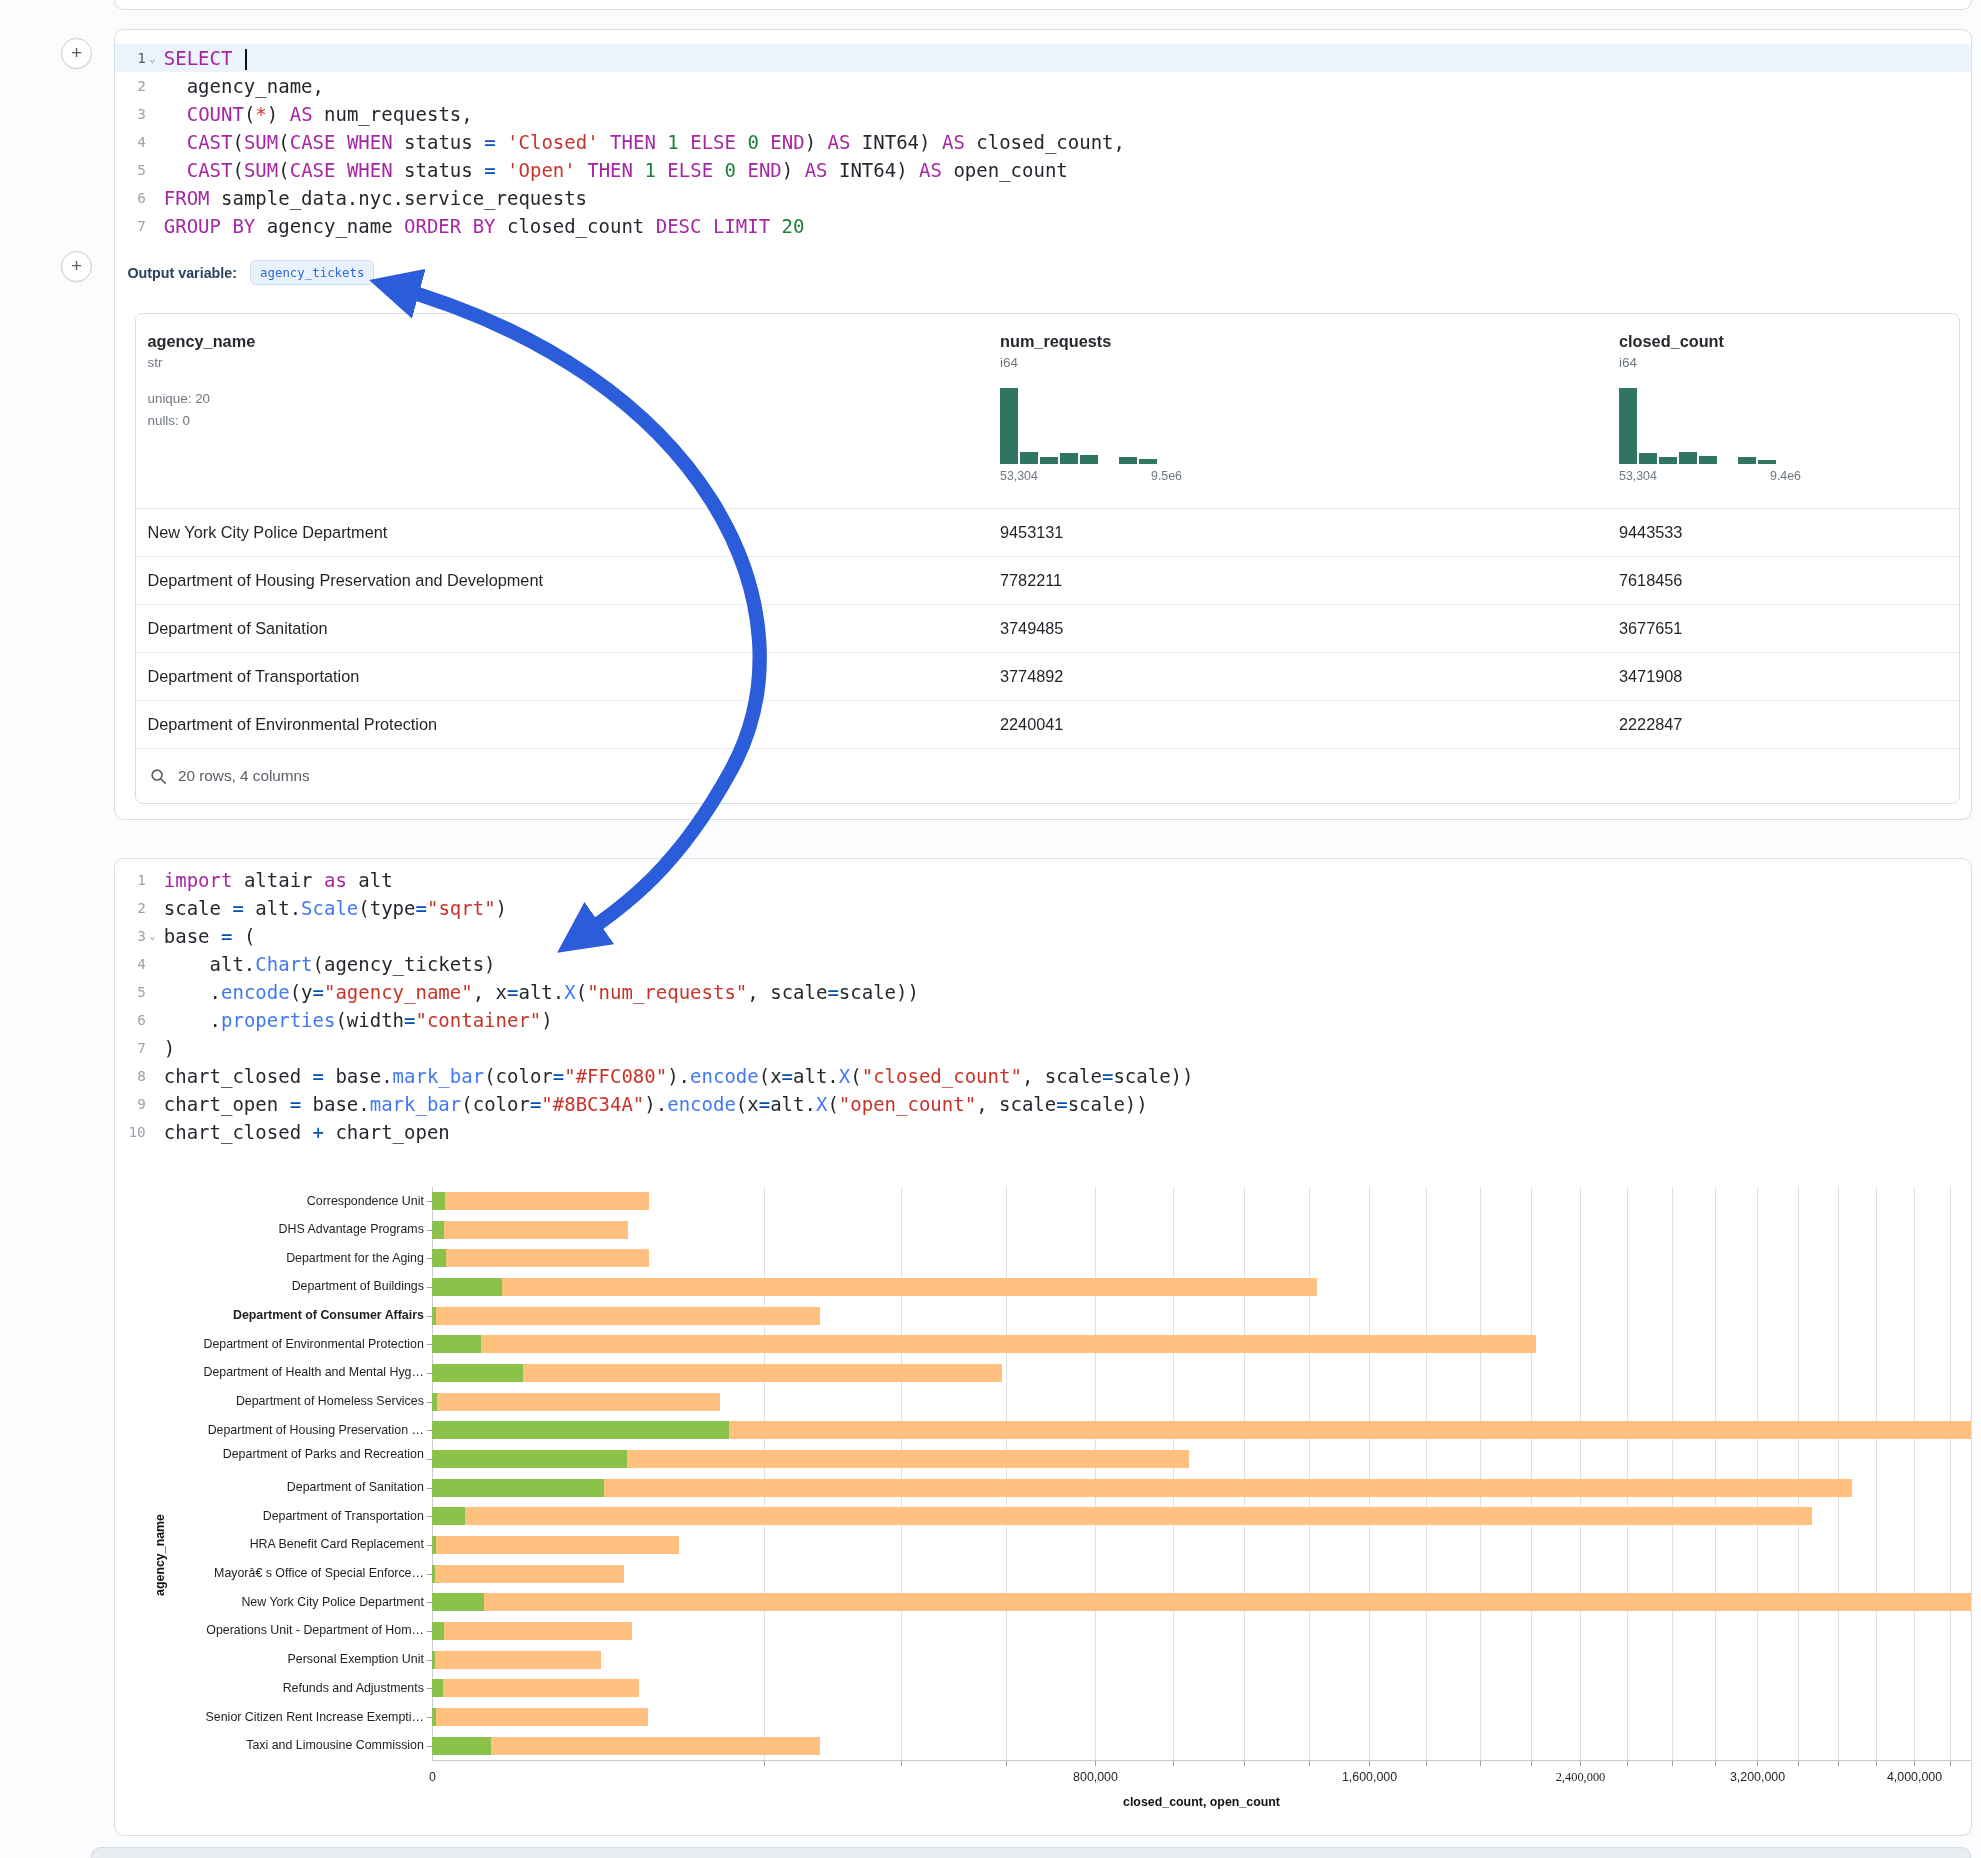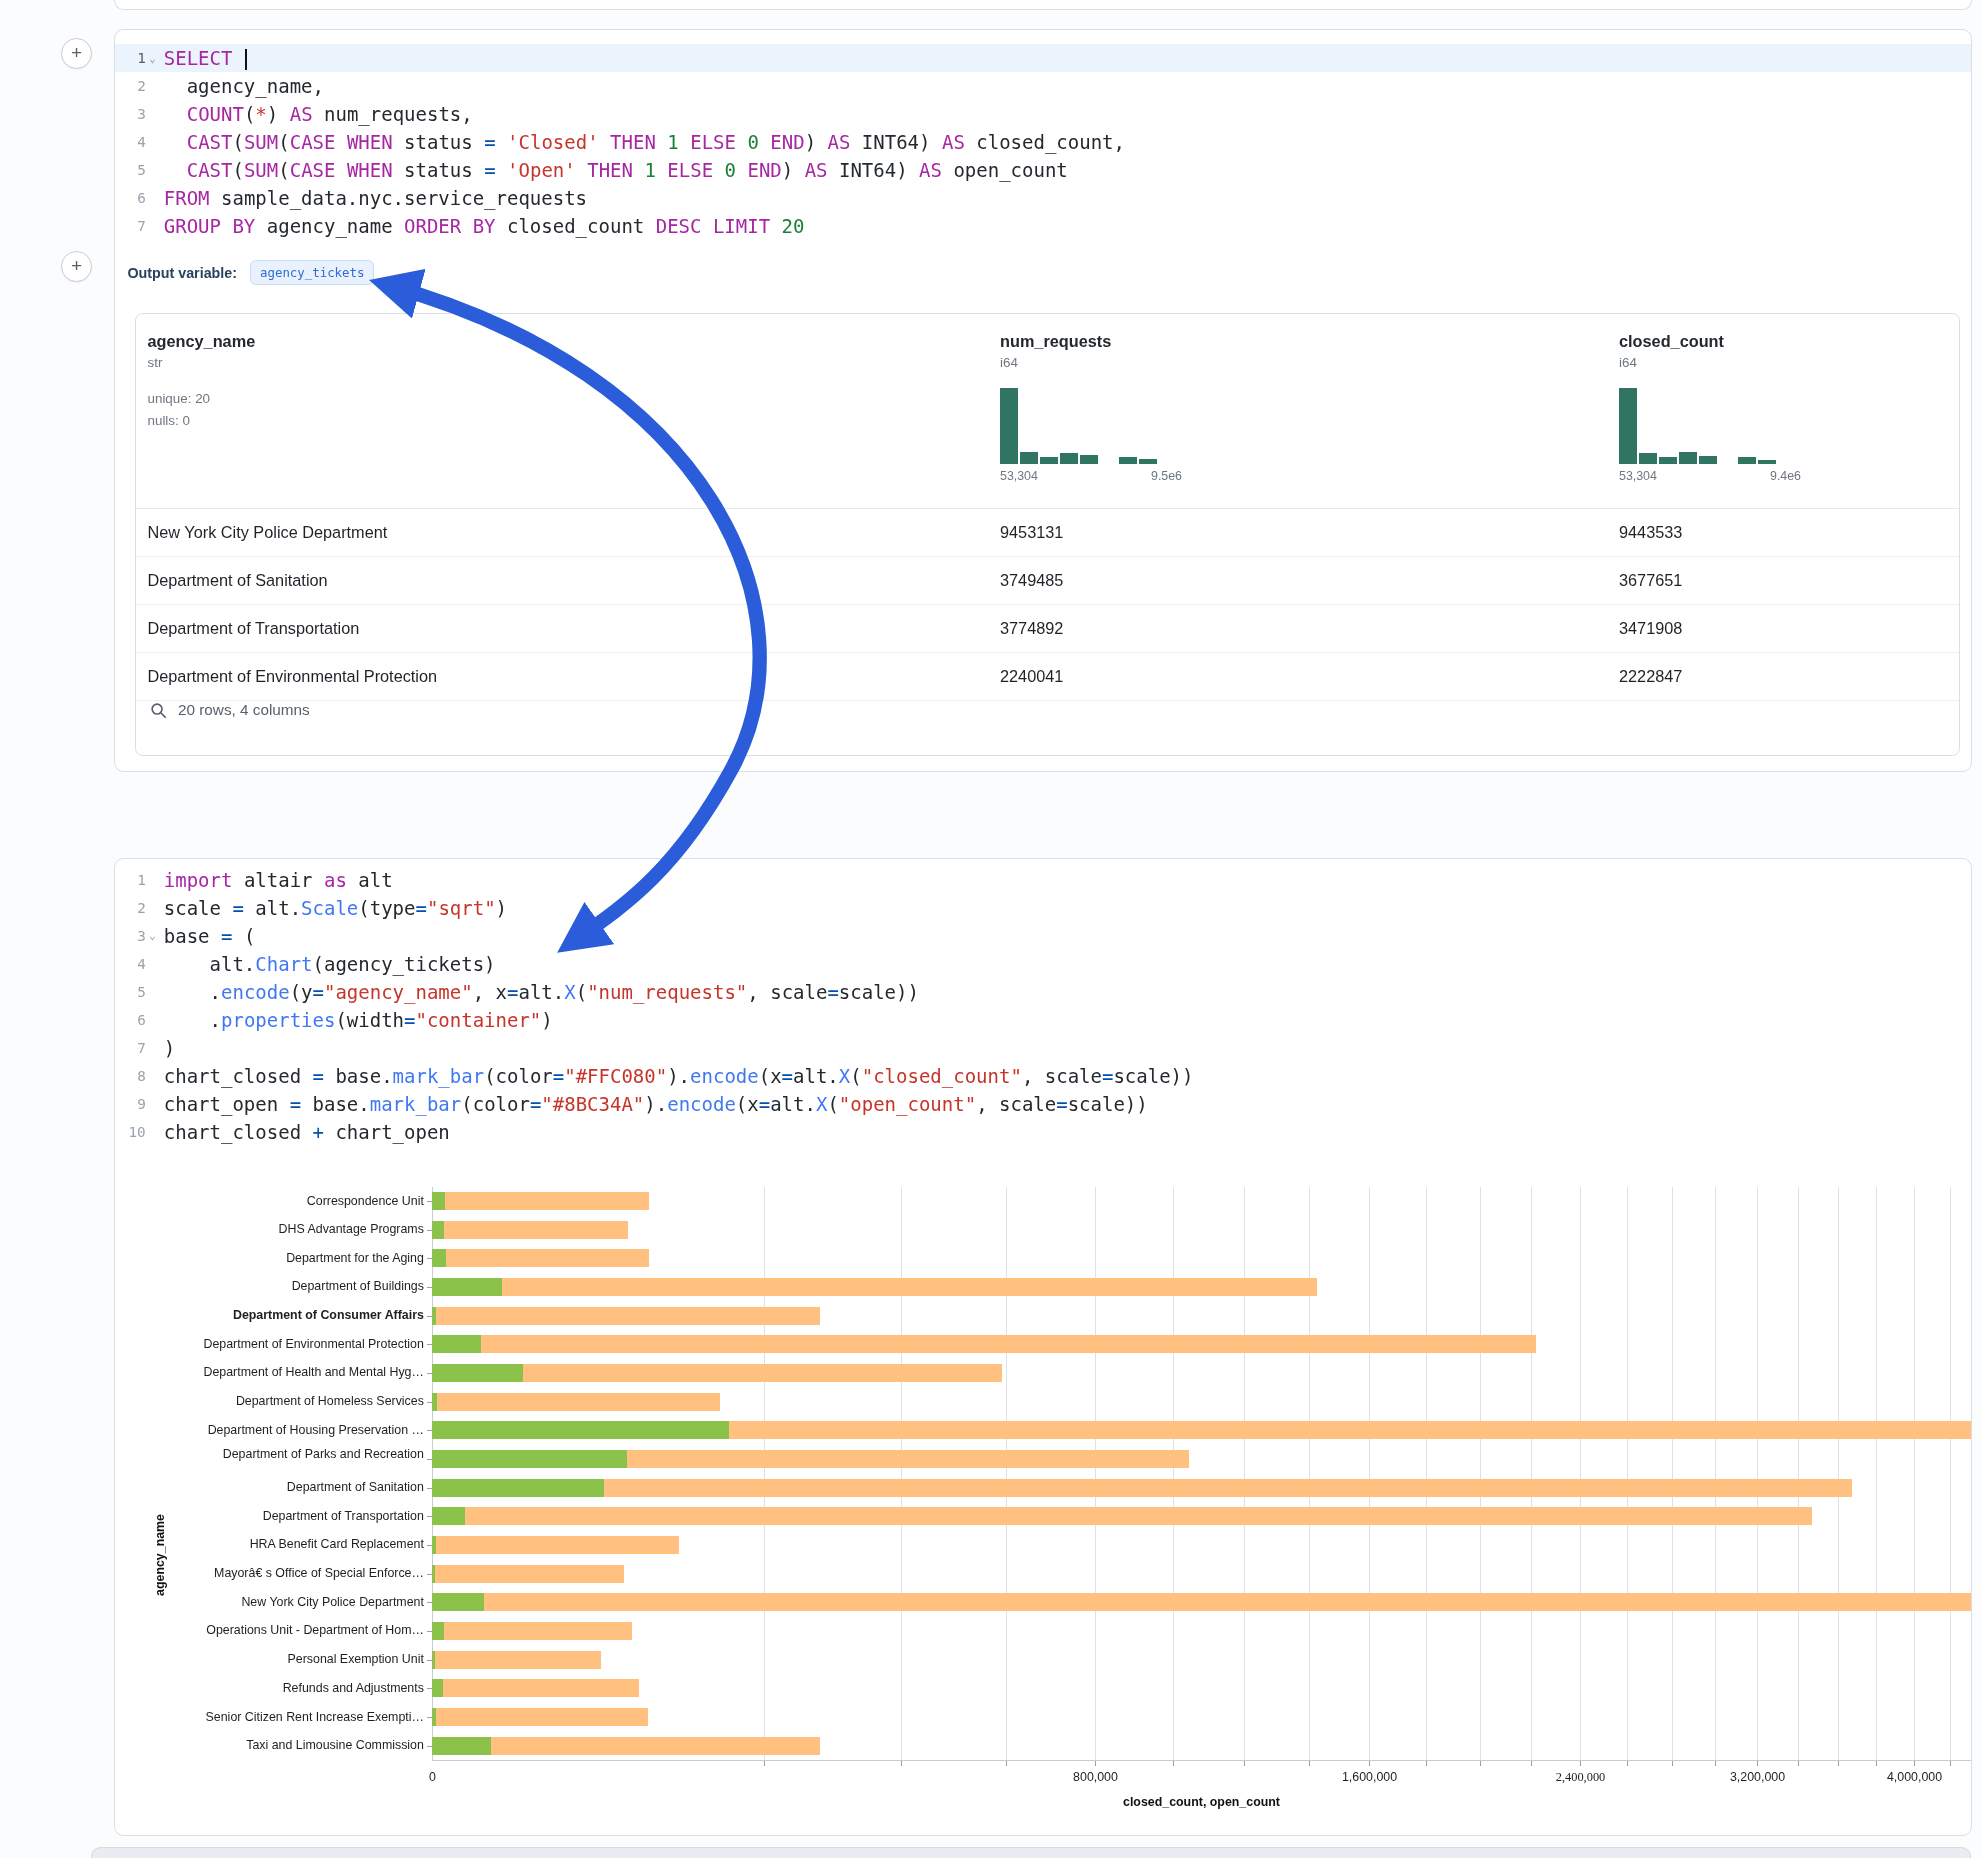--- a/index.html
+++ b/index.html
@@ -47,21 +47,21 @@
   .th:first-child{padding-left:11.5px;}
   .th-name{font-size:16.3px;font-weight:700;color:#24292f;line-height:21px;}
   .th-type{font-size:13.4px;color:#6e7781;margin-top:1.9px;line-height:17px;}
   .th-meta{font-size:13.4px;color:#6e7781;line-height:22px;}
   .th-meta.first{margin-top:17px;}
   .hist{margin-top:17px;width:182px;height:76px;display:flex;align-items:flex-end;gap:1.9px;}
   .hist-bar{width:18px;background:#2f7561;}
   .hist-labels{width:182px;display:flex;justify-content:space-between;font-size:12.4px;color:#6e7781;margin-top:3.8px;line-height:17px;}
   .tr{display:grid;grid-template-columns:864px 619px 1fr;height:47px;border-bottom:1px solid #eceff2;align-items:center;font-size:16.3px;color:#1f2328;}
   .td:first-child{padding-left:11.5px;}
-  .tfoot{height:54px;display:flex;gap:9.6px;padding-left:13.4px;color:#57606a;font-size:15.3px;}
+  .tfoot{height:54px;display:flex;align-items:center;gap:9.6px;padding-left:13.4px;color:#57606a;font-size:15.3px;}
   .tfoot svg{flex:0 0 auto;}
   
   #chart{position:relative;margin-top:26px;height:646px;overflow:hidden;}
   .gridline{position:absolute;width:1px;background:#dee1e6;}
   .axis-line{position:absolute;background:#c9cdd2;}
   .bar{position:absolute;height:18px;}
   .ylab{position:absolute;width:306px;text-align:right;font-size:12.4px;color:#1f1f1f;line-height:15.3px;}
   .ytick{position:absolute;width:5.7px;height:1px;background:#9aa0a6;}
   .xtick{position:absolute;width:1px;height:5.7px;background:#9aa0a6;}
   .xlab{position:absolute;width:115px;margin-left:-57px;text-align:center;font-size:12.4px;color:#1f1f1f;}
@@ -141,20 +141,25 @@
             <span>53,304</span>
             <span>9.4e6</span>
           </div>
         </div>
       </div>
     <div id="tbody">
         <div class="tr">
           <div class="td">New York City Police Department</div>
           <div class="td">9453131</div>
           <div class="td">9443533</div>
+        </div>
+        <div class="tr">
+          <div class="td">Department of Housing Preservation and Development</div>
+          <div class="td">7782211</div>
+          <div class="td">7618456</div>
         </div>
         <div class="tr">
           <div class="td">Department of Sanitation</div>
           <div class="td">3749485</div>
           <div class="td">3677651</div>
         </div>
         <div class="tr">
           <div class="td">Department of Transportation</div>
           <div class="td">3774892</div>
           <div class="td">3471908</div>

